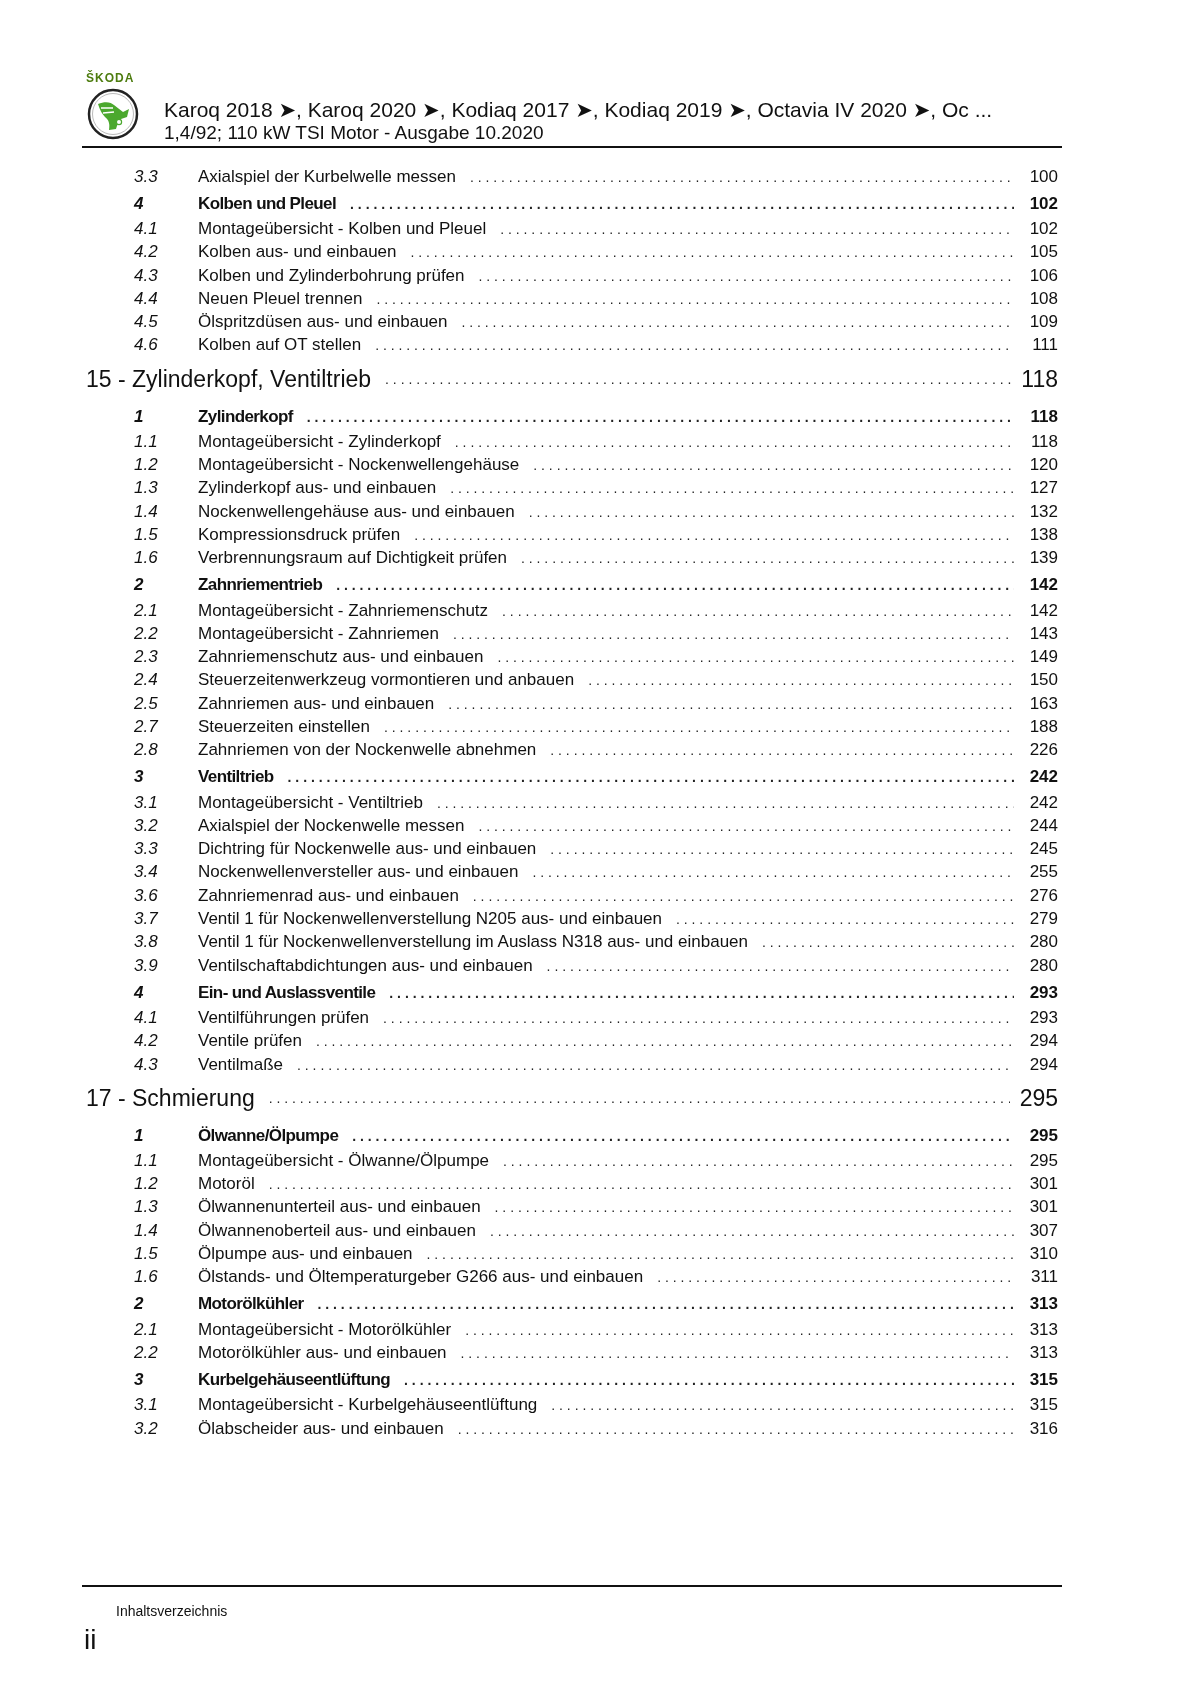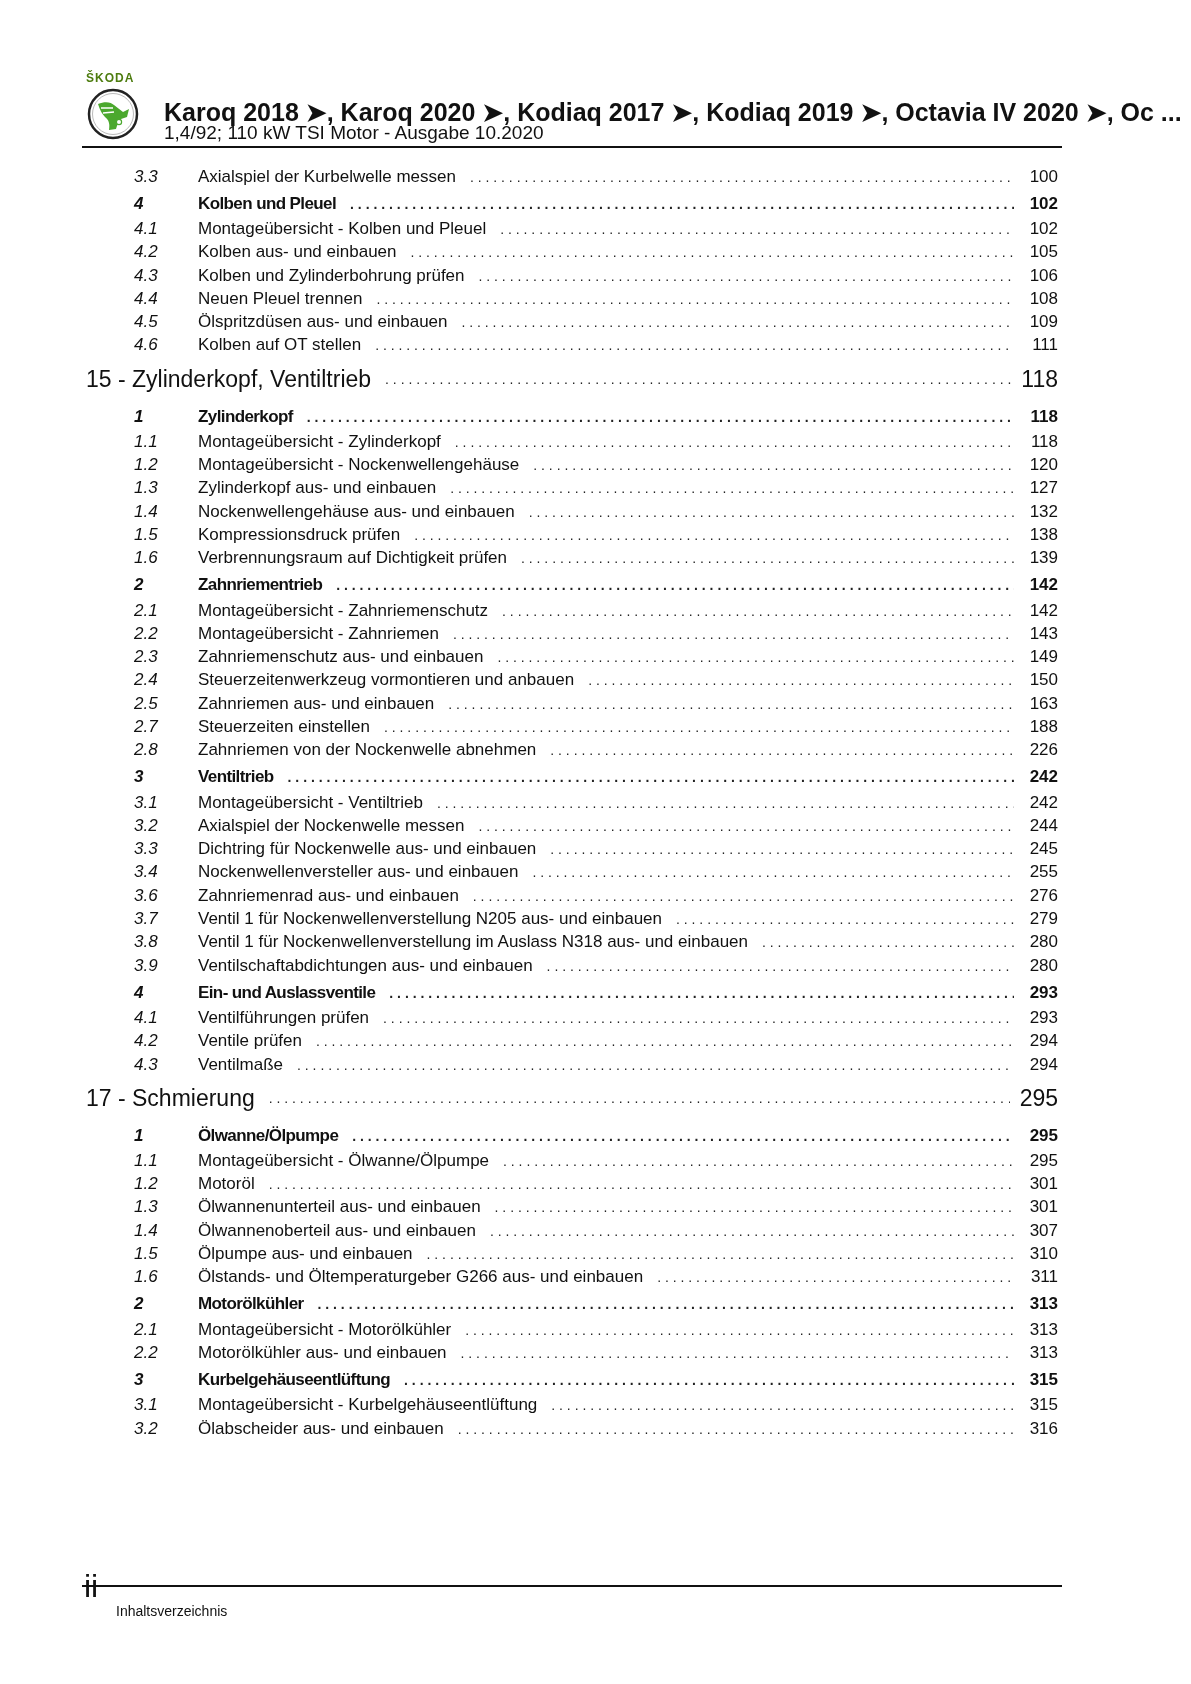--- a/index.html
+++ b/index.html
@@ -1,21 +1,21 @@
 <!DOCTYPE html>
 <html><head>
   <meta charset="utf-8">
   <style>
     html, body { margin: 0; padding: 0; background: #ffffff; }
     body { width: 1191px; height: 1684px; position: relative; overflow: hidden;
            font-family: "Liberation Sans", sans-serif; color: #111; }
     .header { position: absolute; left: 82px; top: 68px; width: 980px; height: 80px; }
     .brand-word { position: absolute; left: 4px; top: 3px; font-size: 12px; font-weight: bold; letter-spacing: 1px; color: #4d7c0f; text-align: right; }
     .logo { position: absolute; left: 5px; top: 20px; width: 52px; height: 52px; }
-    .title1 { position: absolute; left: 82px; top: 30px; font-size: 25px; white-space: nowrap; font-weight: bold; }
+    .title1 { position: absolute; left: 82px; top: 30px; font-size: 21px; white-space: nowrap; }
     .title2 { position: absolute; left: 82px; top: 54px; font-size: 19px; white-space: nowrap; }
     .header-rule { position: absolute; left: 82px; top: 146px; width: 980px; height: 2px; background: #111; }
 
     .toc { position: absolute; left: 86px; top: 165px; width: 972px; }
     .row { position: relative; display: flex; align-items: baseline; white-space: nowrap; }
     .row .num { display: inline-block; font-style: italic; }
     .row .title { display: inline-block; }
     .row .dots { flex: 1; overflow: hidden; margin: 0 10px 0 14px; color: #222; letter-spacing: 4.2px; font-size: 14px; }
     .row .dots::before { content: ". . . . . . . . . . . . . . . . . . . . . . . . . . . . . . . . . . . . . . . . . . . . . . . . . . . . . . . . . . . . . . . . . . . . . . . . . . . . . . . . . . . . . . . . . . . . . . . . . . . . . . . . . . . . . . . . . . . . . . . . . . . . . . . . . . . . . . . . . . . . . . . . . . . . . . . . . . . . . . . . . . . . . . . . . . . . . . . . . . . . . . . . . . . . . . . . . . . . . . . . . . . . . . . . . . . . . . . . . . . . . . . . . . . . . ."; letter-spacing: 0px; }
     .row .page { display: inline-block; text-align: right; min-width: 34px; }
@@ -25,21 +25,21 @@
     .row.chapter .page { font-size: 23px; }
 
     .row.section { height: 27px; align-items: center; font-size: 17px; font-weight: bold; padding-top: 2px; }
     .row.section .num { width: 64px; margin-left: 48px; }
     .row.section .title { letter-spacing: -0.6px; }
 
     .row.sub { height: 23.3px; align-items: center; font-size: 17px; }
     .row.sub .num { width: 64px; margin-left: 48px; }
 
     .footer-rule { position: absolute; left: 82px; top: 1585px; width: 980px; height: 2px; background: #111; }
-    .footer-page { position: absolute; left: 84px; top: 1568px; font-size: 32px; text-align: right; }
+    .footer-page { position: absolute; left: 84px; top: 1624px; font-size: 28px; text-align: right; }
     .footer-label { position: absolute; left: 116px; top: 1603px; font-size: 14px; }
   </style>
 </head>
 <body>
 
 <div class="header">
   <div class="brand-word">ŠKODA</div>
   <svg class="logo" viewBox="0 0 52 52">
     <circle cx="26" cy="26" r="24" fill="#ffffff" stroke="#222" stroke-width="2.5"></circle>
     <circle cx="26" cy="26" r="20.5" fill="#ffffff" stroke="#bbb" stroke-width="1"></circle>

